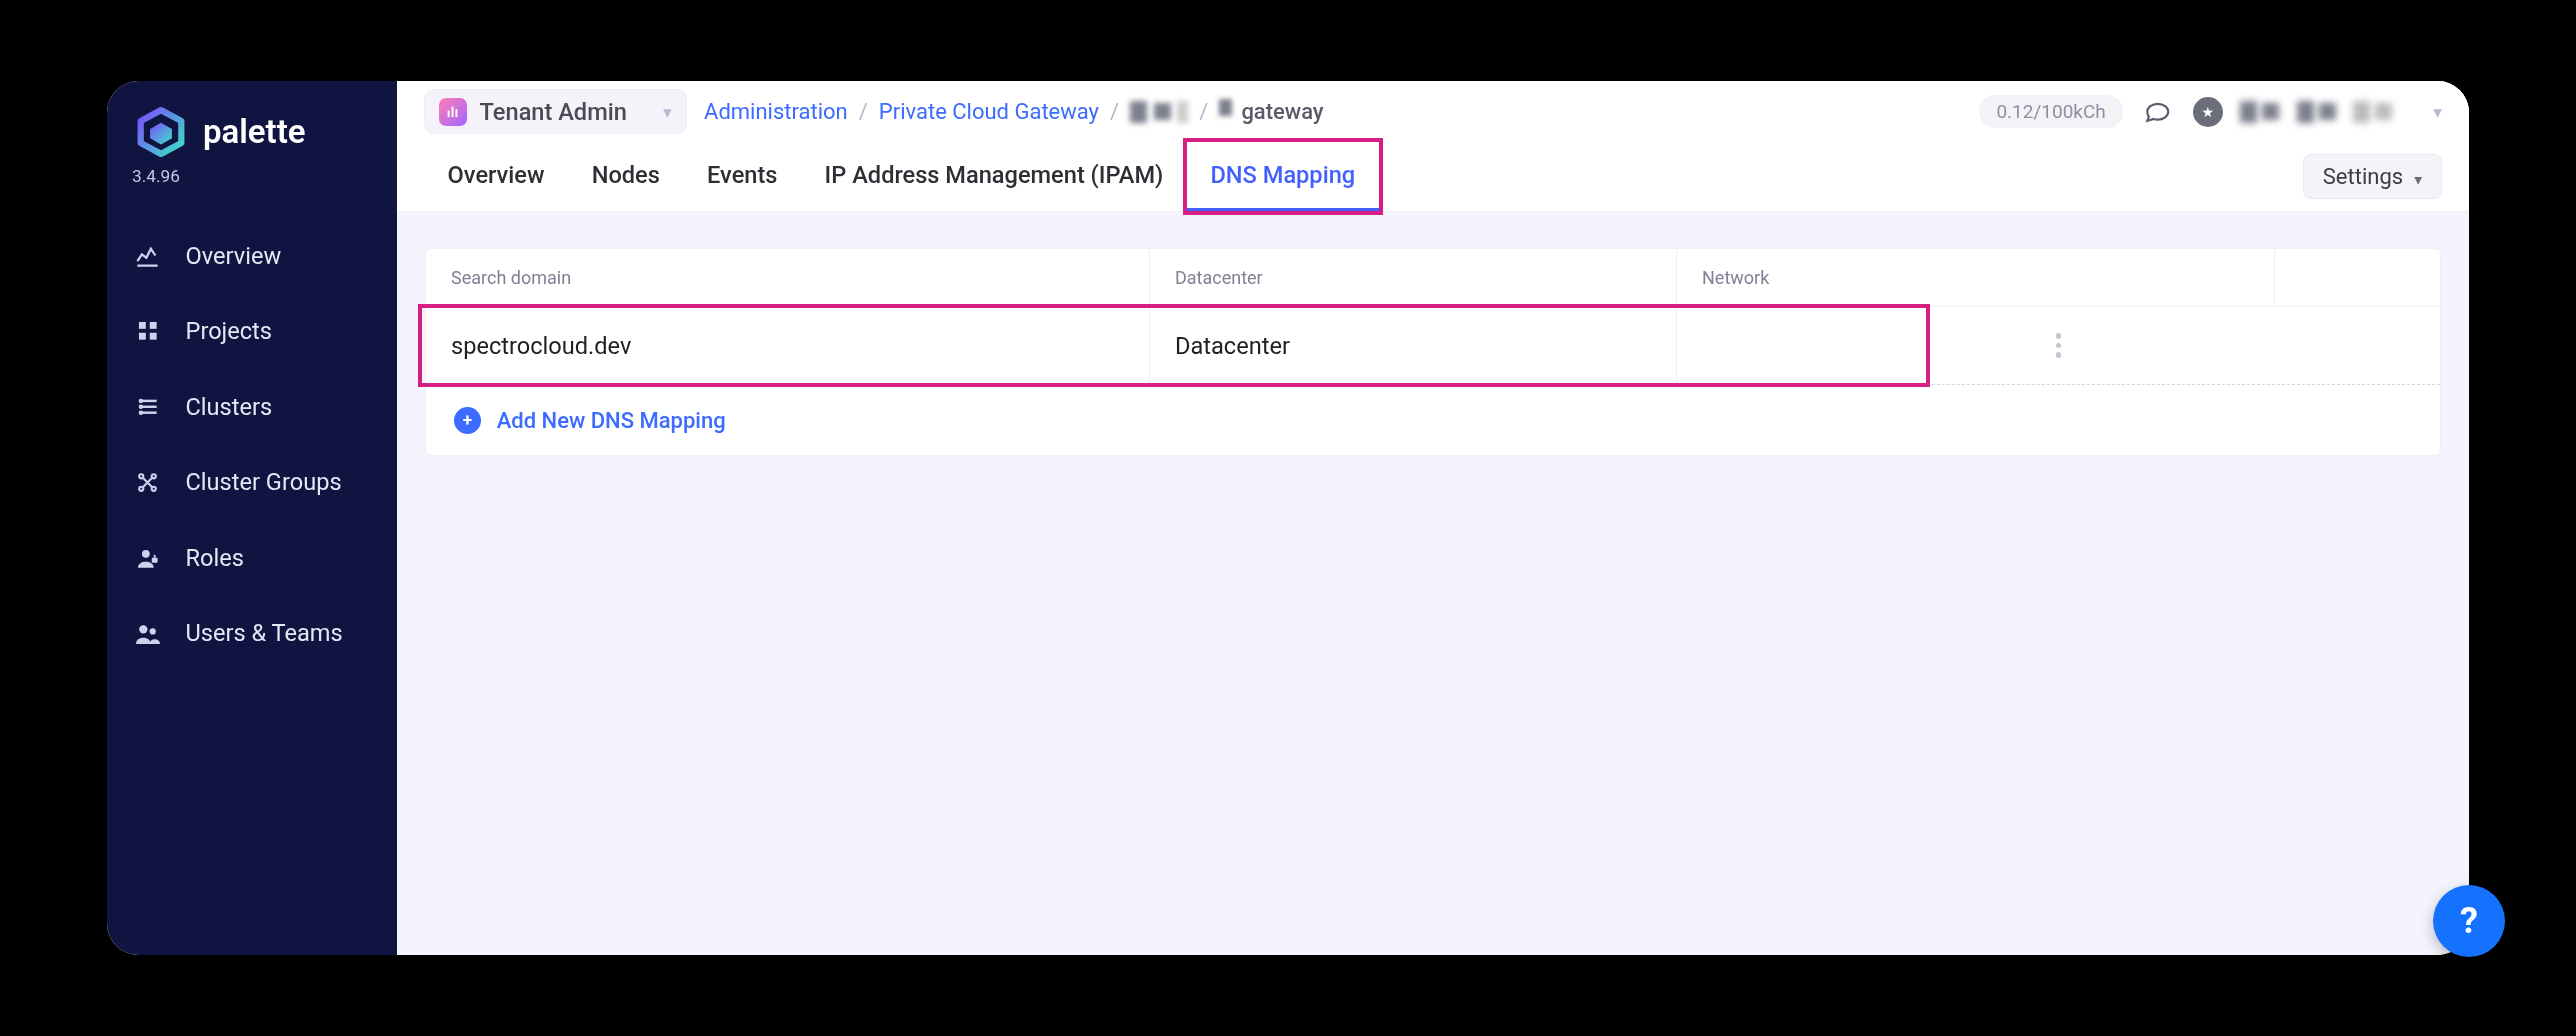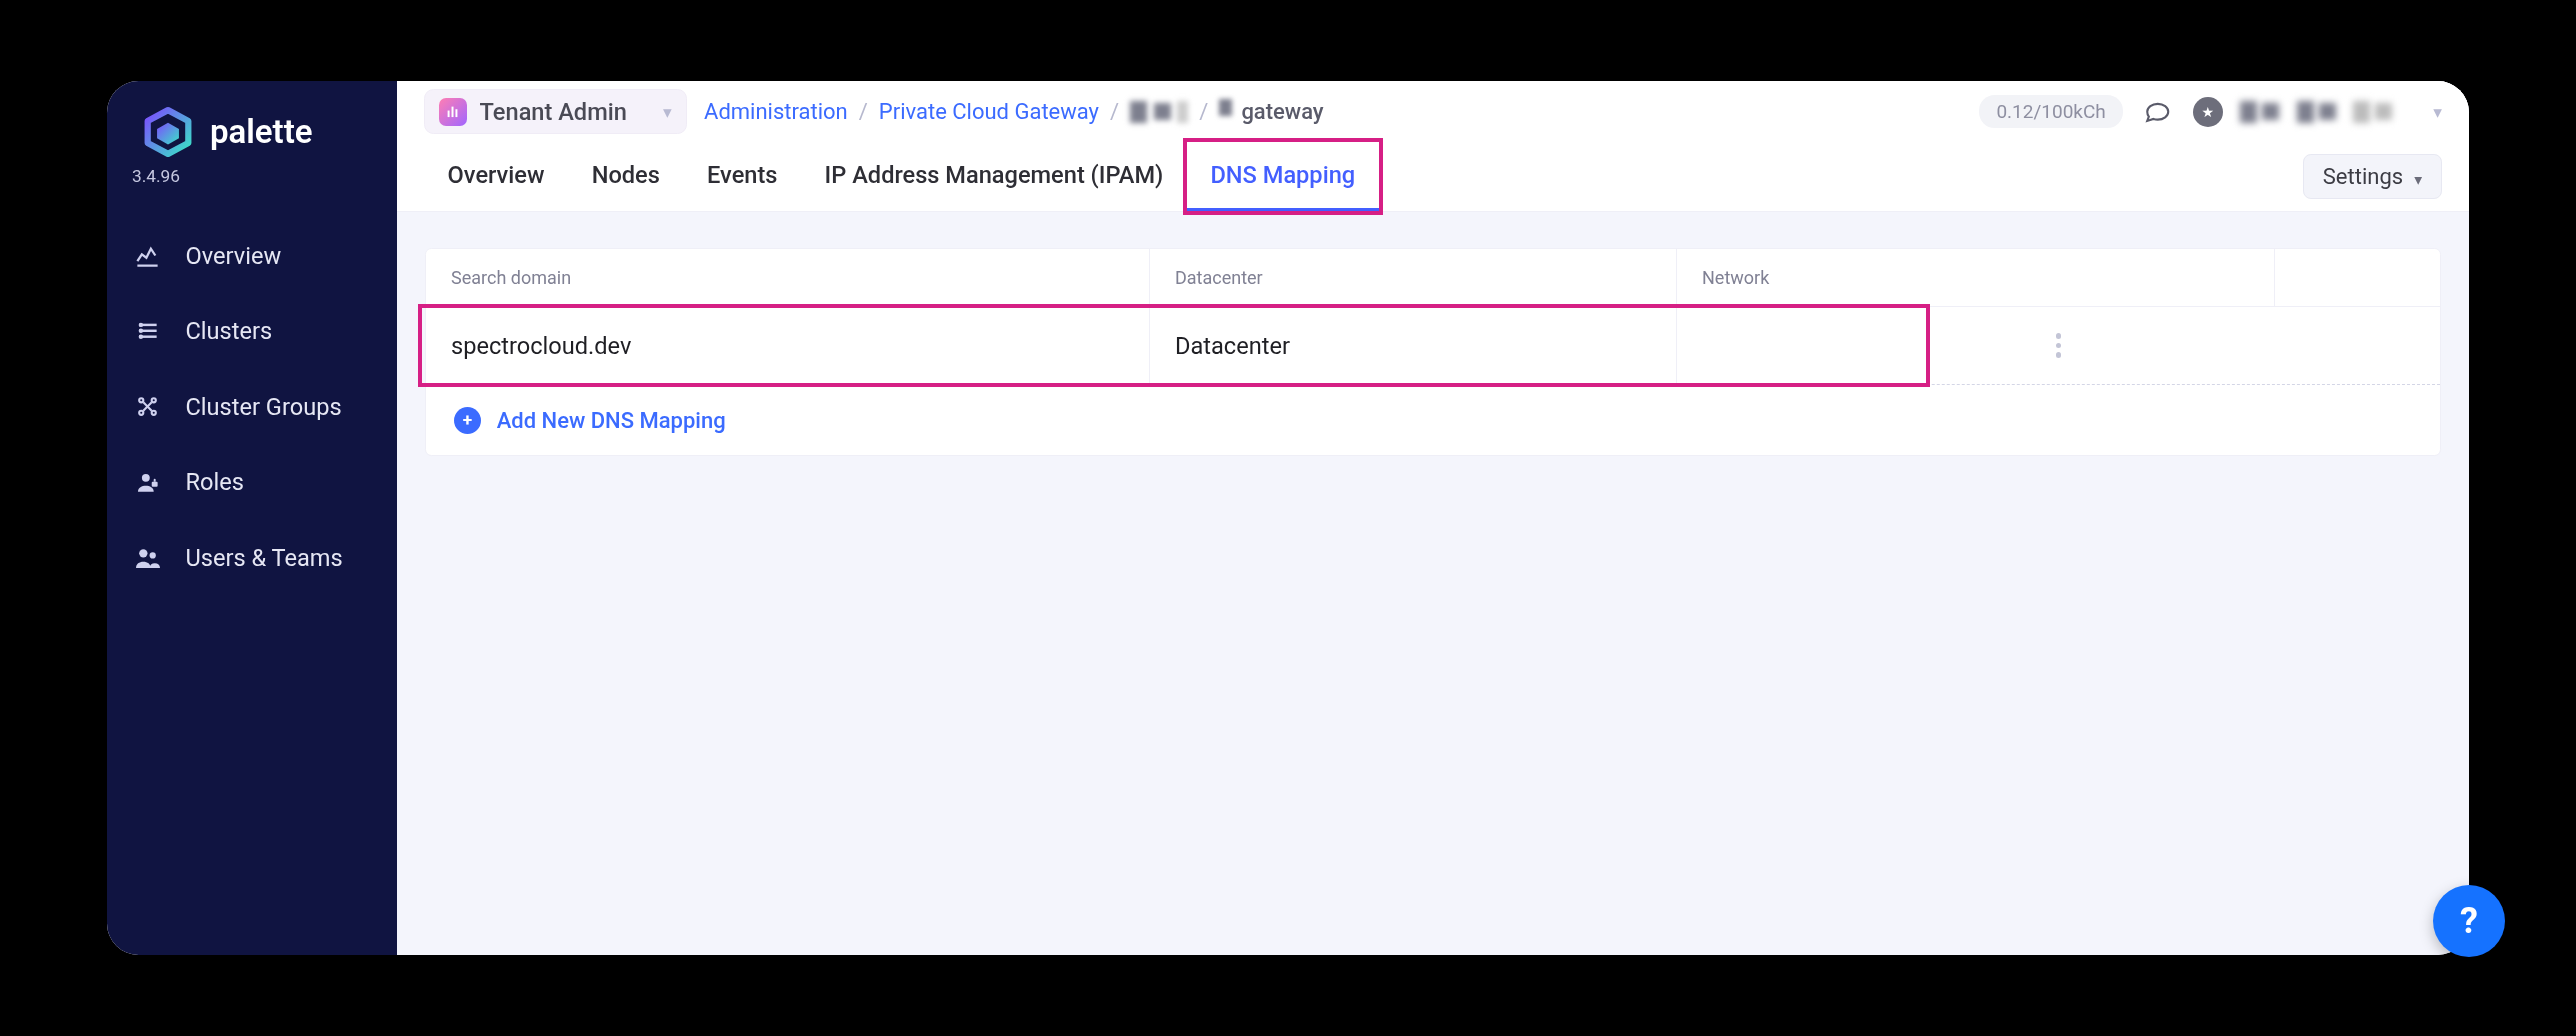--- a/index.html
+++ b/index.html
@@ -1,19 +1,19 @@
 <!DOCTYPE html>
 <html style="font-size:12.6px"><head>
 <meta charset="utf-8">
 <style>
   * { box-sizing: border-box; margin: 0; padding: 0; font-family: -apple-system, "Segoe UI", Roboto, "Helvetica Neue", Arial, sans-serif; }
   body { background: #000; width: 2576px; height: 1036px; display:flex; align-items:center; justify-content:center; }
   .outer { width: 2362px; height: 874px; border-radius: 31.5px; overflow: hidden; display:flex; box-shadow: 19px 19px 0 rgba(0,0,0,.9); background:#fff; }
   .sidebar { width: 290px; background:#101441; color:#fff; padding-top: 22px; }
-  .logo-row { display:flex; align-items:center; gap:14px; padding-left:32px; }
+  .logo-row { display:flex; align-items:center; gap:14px; padding-left:25px; }
   .logo-mark { width:57px; height:57px; display:inline-flex; align-items:center; justify-content:center; }
   .logo-text { font-size:33px; font-weight:600; }
   .version { padding-left:25px; font-size:17.3px; color:#c5c7e0; margin-top:6.3px; margin-bottom:31.5px; }
   .nav-item { display:flex; align-items:center; gap:22px; padding: 22px 0 22px 25px; cursor:pointer; font-size:23.6px; color:#e6e7f4; }
   .nav-icon { width:31.5px; height:31.5px; display:inline-flex; align-items:center; justify-content:center; color:#cfd1ef; }
   .main { flex:1; background:#f4f5fc; display:flex; flex-direction:column; }
   .topbar { background:#fff; border-bottom:0.8px solid #efeff7; }
   .topbar-row1 { display:flex; align-items:center; height:61px; padding:0 27px; gap:17.3px; }
   .tenant-pill { display:flex; align-items:center; gap:12.6px; background:#f5f2fa; border-radius:9.4px; padding:7.9px 14px; border:0.8px solid #f0ecf6; cursor:pointer; }
   .tenant-icon { width:28px; height:28px; border-radius:7px; background:linear-gradient(135deg,#ff7eb3,#a166ff); display:inline-flex; align-items:center; justify-content:center; color:#fff; font-size:15.7px; }
@@ -77,20 +77,31 @@
       <span class="nav-icon">
         <svg width="27" height="27" viewBox="0 0 24 24" fill="none" stroke="currentColor" stroke-width="2">
             <path d="M3 17l4-6 4 3 4-8 4 6"></path>
             <line x1="3" y1="21" x2="21" y2="21"></line>
           </svg>
       </span>
       <span>Overview</span>
     </div>
     <div class="nav-item">
       <span class="nav-icon">
+        <svg width="23.6" height="23.6" viewBox="0 0 24 24" fill="currentColor">
+            <rect x="3" y="3" width="7" height="7"></rect>
+            <rect x="14" y="3" width="7" height="7"></rect>
+            <rect x="3" y="14" width="7" height="7"></rect>
+            <rect x="14" y="14" width="7" height="7"></rect>
+          </svg>
+      </span>
+      <span>Projects</span>
+    </div>
+    <div class="nav-item">
+      <span class="nav-icon">
         <svg width="23.6" height="23.6" viewBox="0 0 24 24" fill="none" stroke="currentColor" stroke-width="2.5">
             <line x1="3" y1="6" x2="21" y2="6"></line>
             <line x1="3" y1="12" x2="21" y2="12"></line>
             <line x1="3" y1="18" x2="21" y2="18"></line>
             <circle cx="5" cy="6" r="1" fill="currentColor"></circle>
             <circle cx="5" cy="12" r="1" fill="currentColor"></circle>
             <circle cx="5" cy="18" r="1" fill="currentColor"></circle>
           </svg>
       </span>
       <span>Clusters</span>

